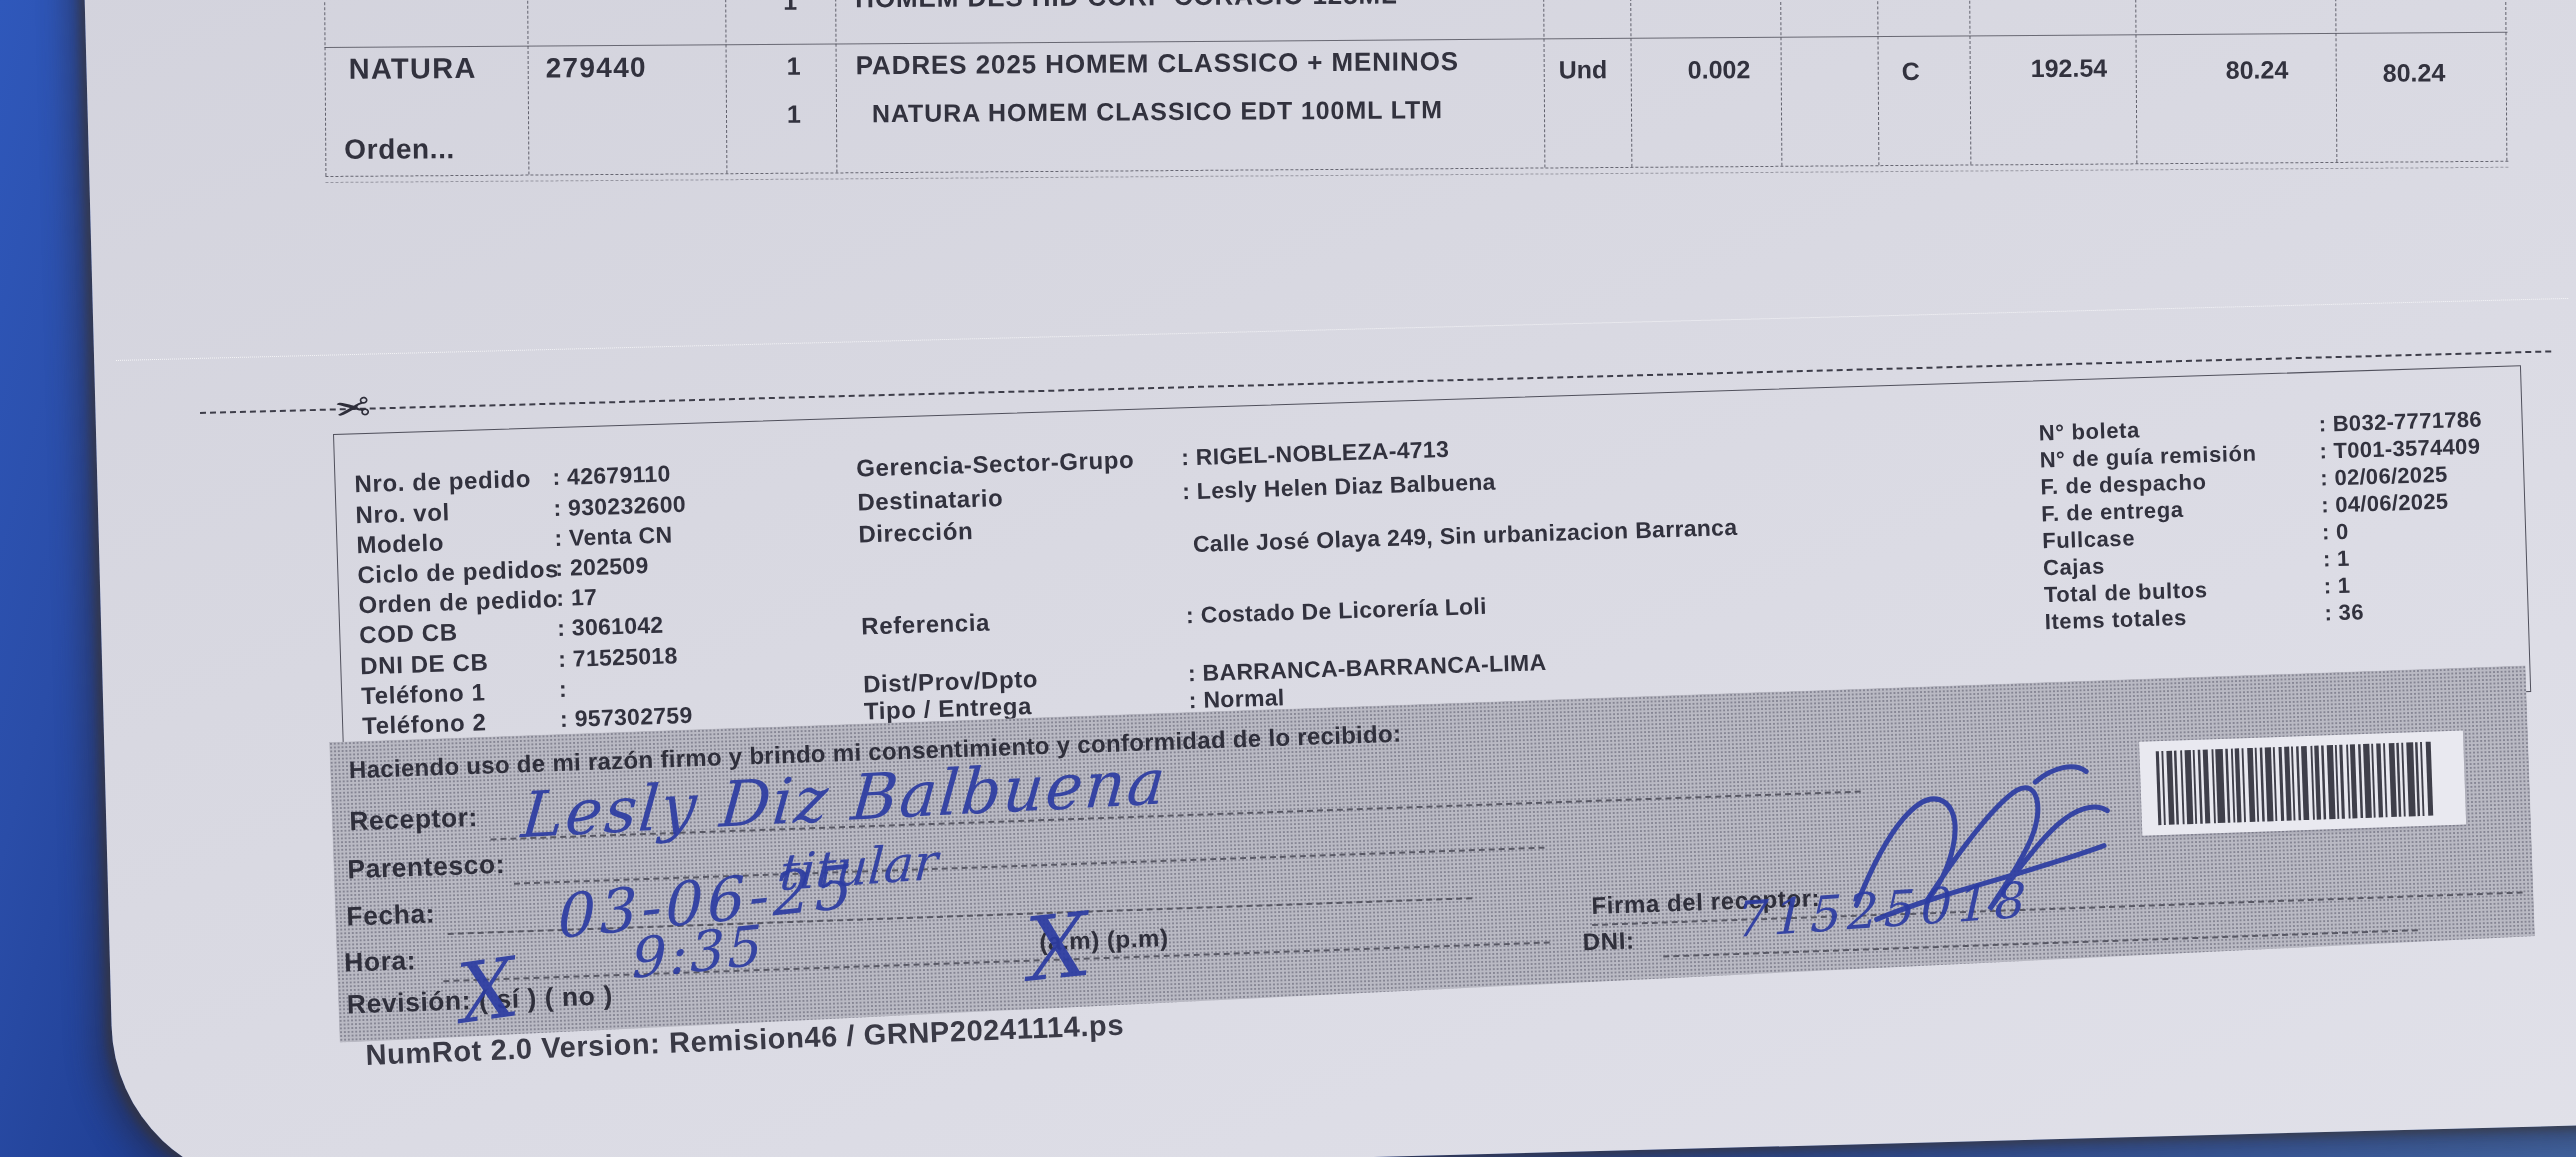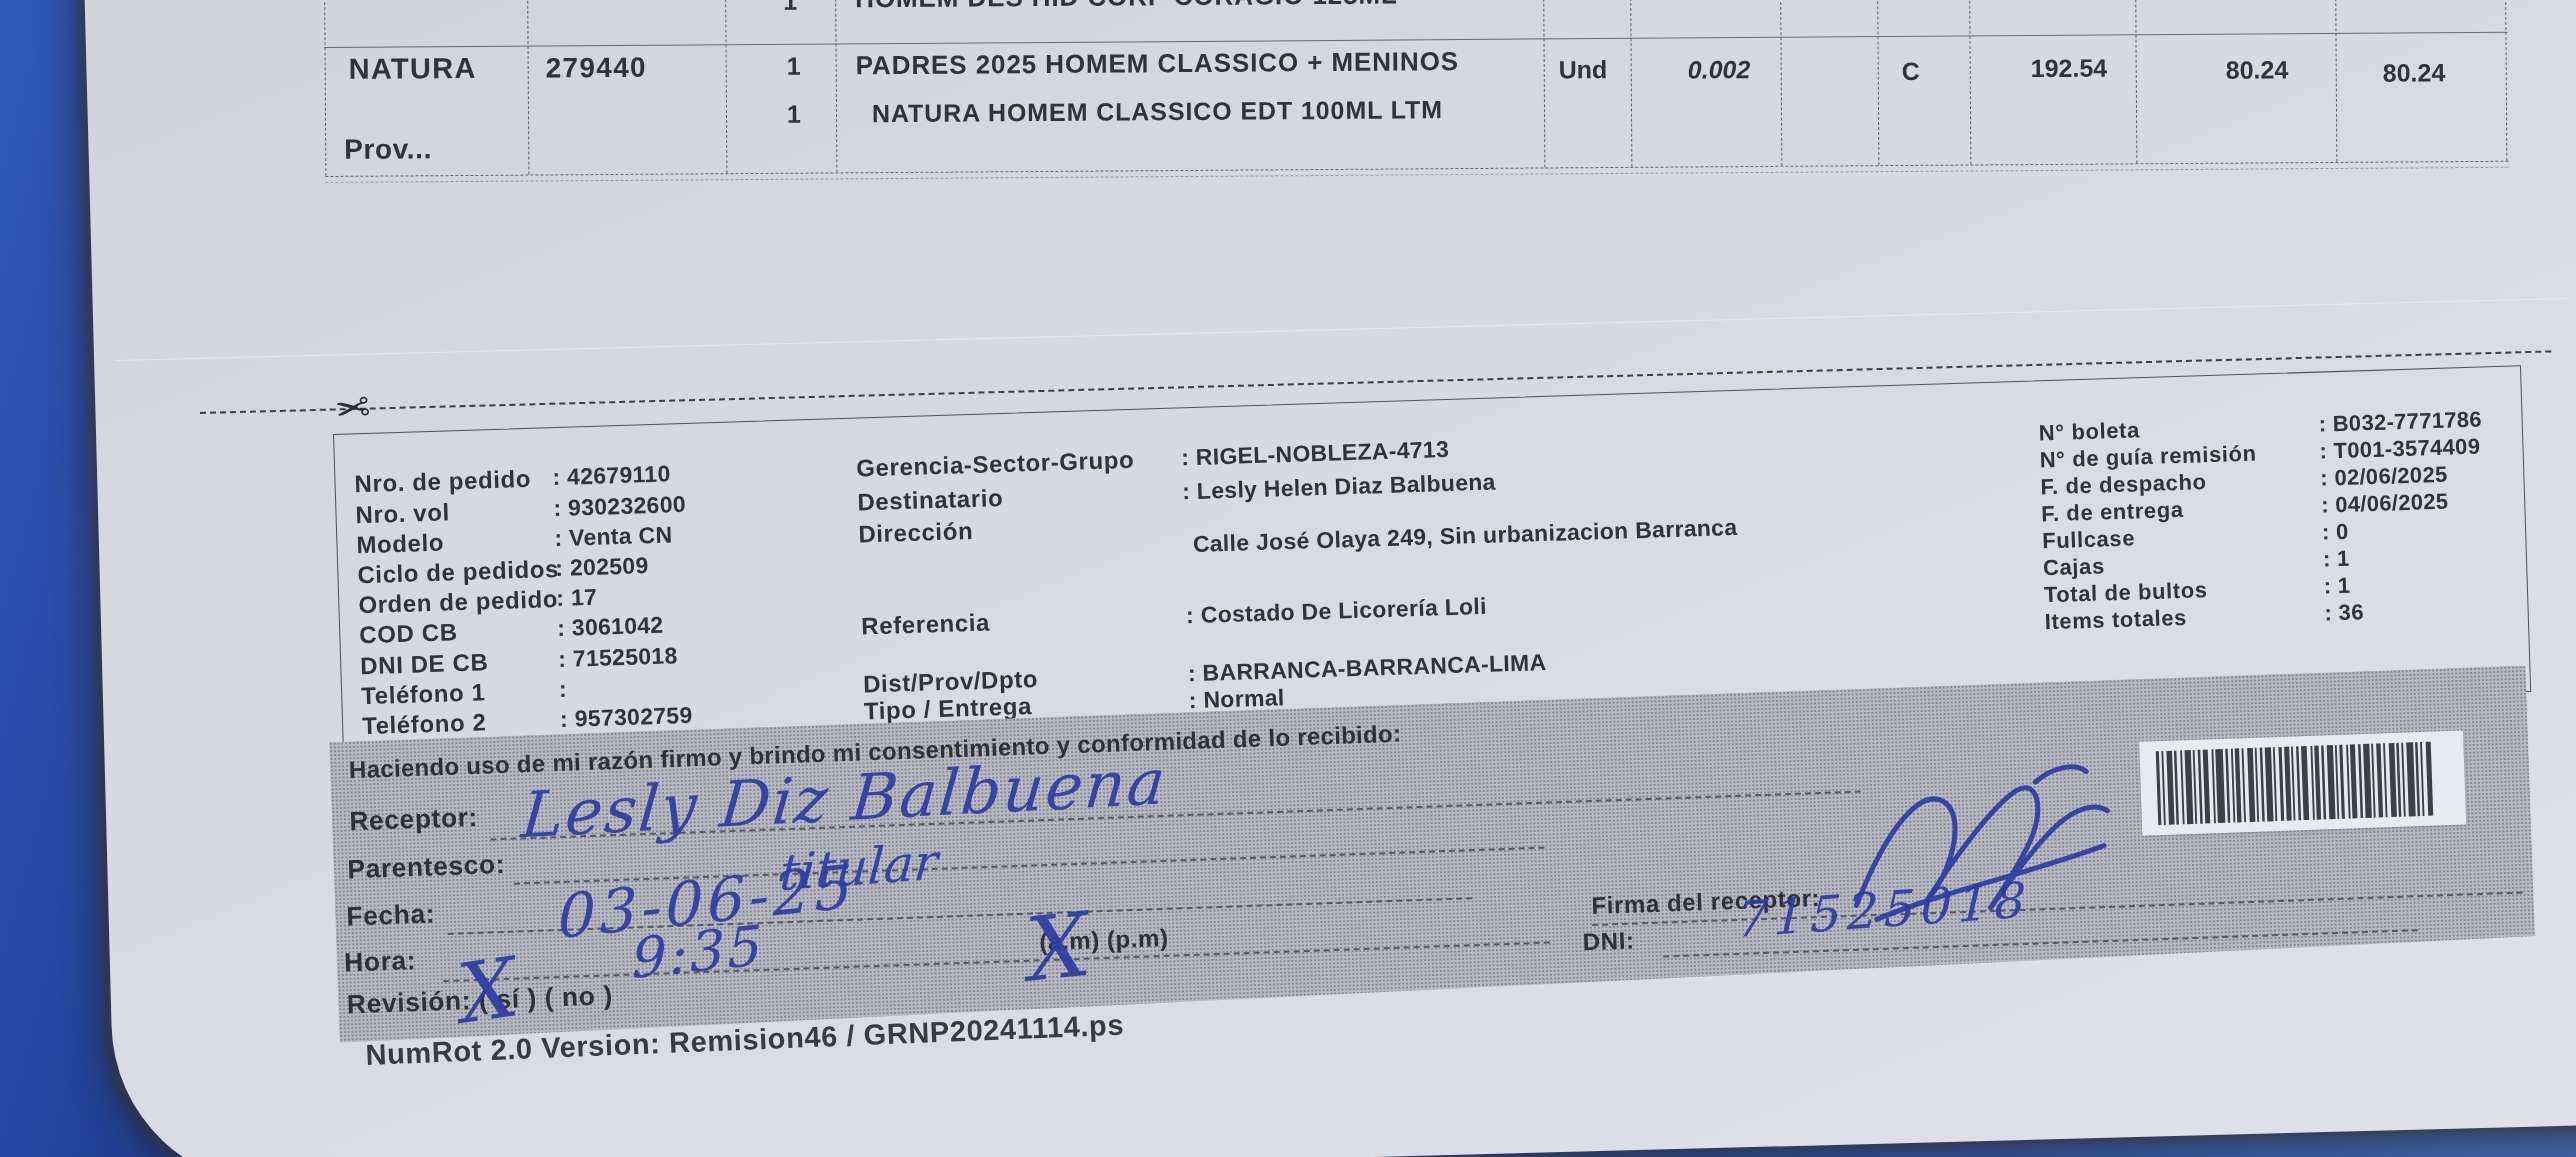--- a/index.html
+++ b/index.html
@@ -76,30 +76,30 @@
     <div class="hline dash" style="top:210px;opacity:.45;"></div>
 
     <div class="cell" style="left:459px;top:17.6px;font-size:25px;">1</div>
     <div class="cell" style="left:531px;top:15px;font-size:26px;letter-spacing:0.9px;">HOMEM DES HID CORP CORAGIO 125ML</div>
 
     <div class="cell" style="left:24px;top:81px;font-size:29px;letter-spacing:1.3px;">NATURA</div>
     <div class="cell" style="left:221px;top:82px;font-size:28px;letter-spacing:1.3px;">279440</div>
     <div class="cell" style="left:462px;top:83px;font-size:25px;">1</div>
     <div class="cell" style="left:531px;top:82px;font-size:26px;letter-spacing:0.9px;">PADRES 2025 HOMEM CLASSICO + MENINOS</div>
     <div class="cell" style="left:1234px;top:92px;font-size:25px;">Und</div>
-    <div class="cell" style="left:1363px;top:93px;font-size:25px;font-style:italic;">0.002</div>
+    <div class="cell" style="left:1363px;top:93px;font-size:25px;">0.002</div>
     <div class="cell" style="left:1577px;top:96px;font-size:25px;">C</div>
     <div class="cell" style="left:1706px;top:94px;font-size:25px;">192.54</div>
     <div class="cell" style="left:1901px;top:97px;font-size:25px;">80.24</div>
     <div class="cell" style="left:2058px;top:101px;font-size:25px;">80.24</div>
 
     <div class="cell" style="left:462px;top:131px;font-size:25px;">1</div>
     <div class="cell" style="left:547px;top:131px;font-size:25px;letter-spacing:0.9px;">NATURA HOMEM CLASSICO EDT 100ML LTM</div>
 
-    <div class="cell" style="left:19px;top:162px;font-size:28px;letter-spacing:0.6px;">Prov...</div>
+    <div class="cell" style="left:19px;top:162px;font-size:28px;letter-spacing:0.6px;">Orden...</div>
   </div>
 
   <div id="perforation"></div>
   <div id="cutline">
     <span id="scissors">✂</span>
   </div>
 
   <div id="details-box">
 
     <div class="c1">

